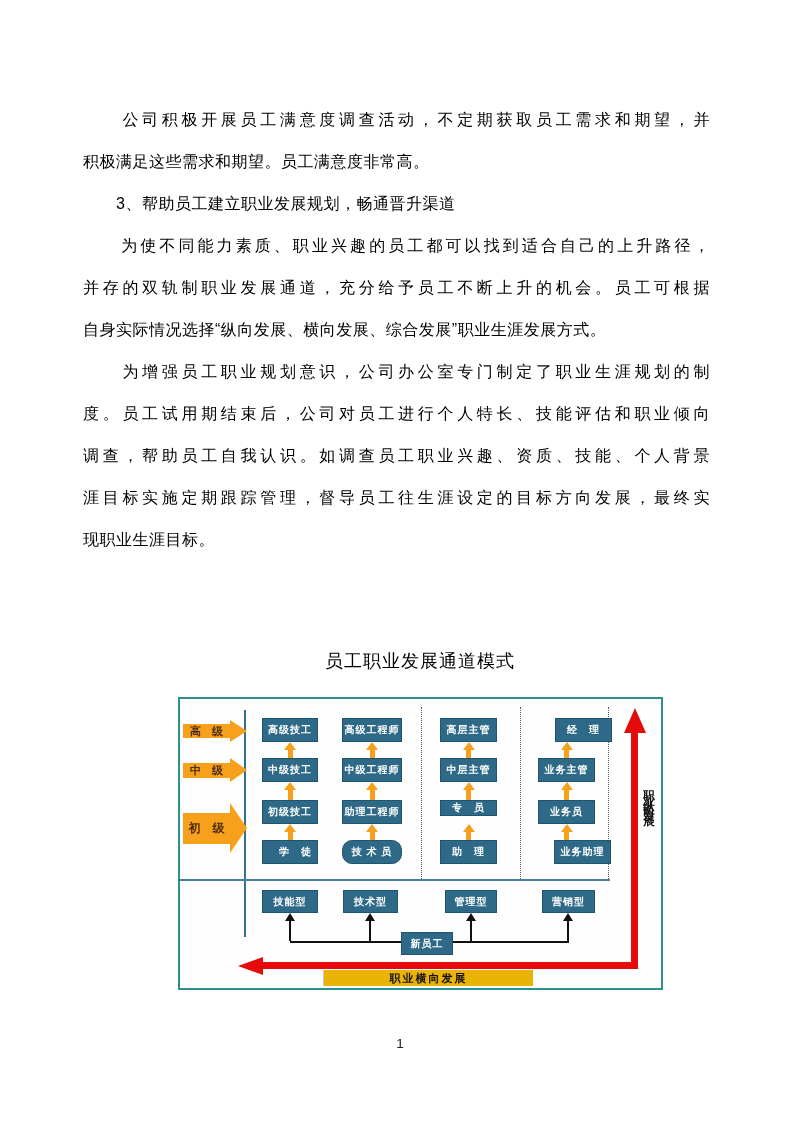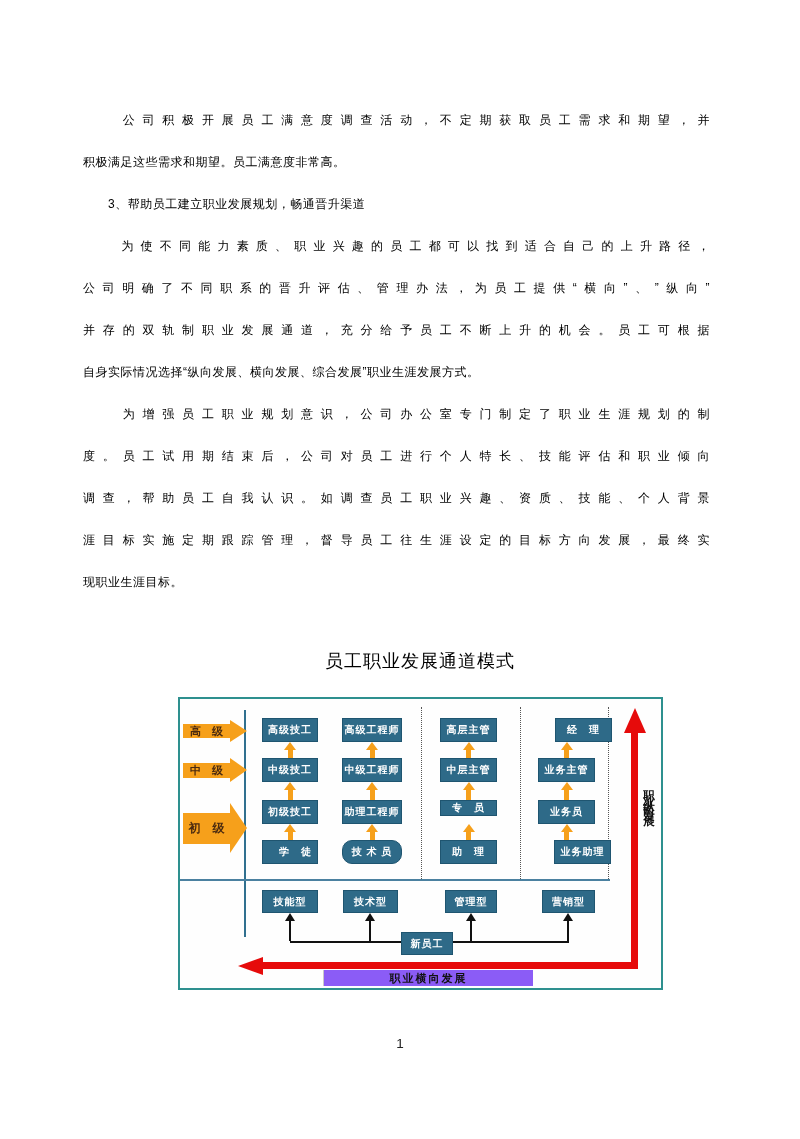--- a/index.html
+++ b/index.html
@@ -3,21 +3,21 @@
 <meta charset="utf-8">
 <style>
   html,body{margin:0;padding:0;}
   body{
     width:800px;height:1139px;background:#ffffff;position:relative;
     font-family:"Liberation Sans",sans-serif;color:#000;overflow:hidden;
   }
   
   .text-block{position:absolute;left:83px;top:99px;width:627px;}
   .line{
-    font-size:12px;line-height:42px;letter-spacing:0.5px;
+    font-size:16px;line-height:42px;letter-spacing:0.5px;
     text-align:justify;text-align-last:justify;white-space:pre-wrap;
   }
   .line.last{text-align-last:left;}
   .fig-title{
     position:absolute;left:40px;top:649px;width:760px;text-align:center;
     font-size:18px;letter-spacing:1px;line-height:24px;
   }
   .pageno{position:absolute;left:0;top:1036px;width:800px;text-align:center;font-size:13.5px;color:#222;}
 
   
@@ -41,41 +41,40 @@
       font-weight:bold;color:#4a2a10;white-space:pre;}
   .lvl .head{left:47px;width:0;height:0;top:0;}
   .redvhead{left:444px;top:9px;width:0;height:0;border-left:11px solid transparent;border-right:11px solid transparent;border-bottom:25px solid #e60b0b;}
   .redvbar{left:451px;top:33px;width:7px;height:237px;background:#e60b0b;}
   .redhbar{left:82px;top:263px;width:376px;height:7px;background:#e60b0b;}
   .redhhead{left:58px;top:258px;width:0;height:0;border-top:9px solid transparent;border-bottom:9px solid transparent;border-right:25px solid #e60b0b;}
   .vaxis{
     left:461px;top:82px;writing-mode:vertical-rl;text-orientation:upright;
     font-size:11.5px;font-weight:bold;letter-spacing:5px;color:#111;white-space:pre;
   }
-  .hstrip{left:143px;top:271px;width:210px;height:16px;background:#8b5cf6;border-left:1px solid #c9c9c9;
+  .hstrip{left:143px;top:271px;width:210px;height:16px;background:#eab308;border-left:1px solid #c9c9c9;
     display:flex;align-items:center;justify-content:center;}
   .hstrip span{position:static;font-size:11px;font-weight:bold;letter-spacing:2px;color:#111;}
   .connline{background:#111;}
   .stubhead{width:0;height:0;border-left:5px solid transparent;border-right:5px solid transparent;border-bottom:8px solid #111;}
 </style>
 </head>
 <body>
 
 <div>
   <div class="text-block" id="text-block">
       <div>
         <div class="line">　　公司积极开展员工满意度调查活动，不定期获取员工需求和期望，并</div>
         <div class="line last">积极满足这些需求和期望。员工满意度非常高。</div>
       </div>
       <div>
         <div class="line last">　　3、帮助员工建立职业发展规划，畅通晋升渠道</div>
       </div>
       <div>
         <div class="line">　　为使不同能力素质、职业兴趣的员工都可以找到适合自己的上升路径，</div>
-        <div class="line">公司明确了不同职系的晋升评估、管理办法，为员工提供“横向”、”纵向”</div>
         <div class="line">并存的双轨制职业发展通道，充分给予员工不断上升的机会。员工可根据</div>
         <div class="line last">自身实际情况选择“纵向发展、横向发展、综合发展”职业生涯发展方式。</div>
       </div>
       <div>
         <div class="line">　　为增强员工职业规划意识，公司办公室专门制定了职业生涯规划的制</div>
         <div class="line">度。员工试用期结束后，公司对员工进行个人特长、技能评估和职业倾向</div>
         <div class="line">调查，帮助员工自我认识。如调查员工职业兴趣、资质、技能、个人背景</div>
         <div class="line">涯目标实施定期跟踪管理，督导员工往生涯设定的目标方向发展，最终实</div>
         <div class="line last">现职业生涯目标。</div>
       </div>

